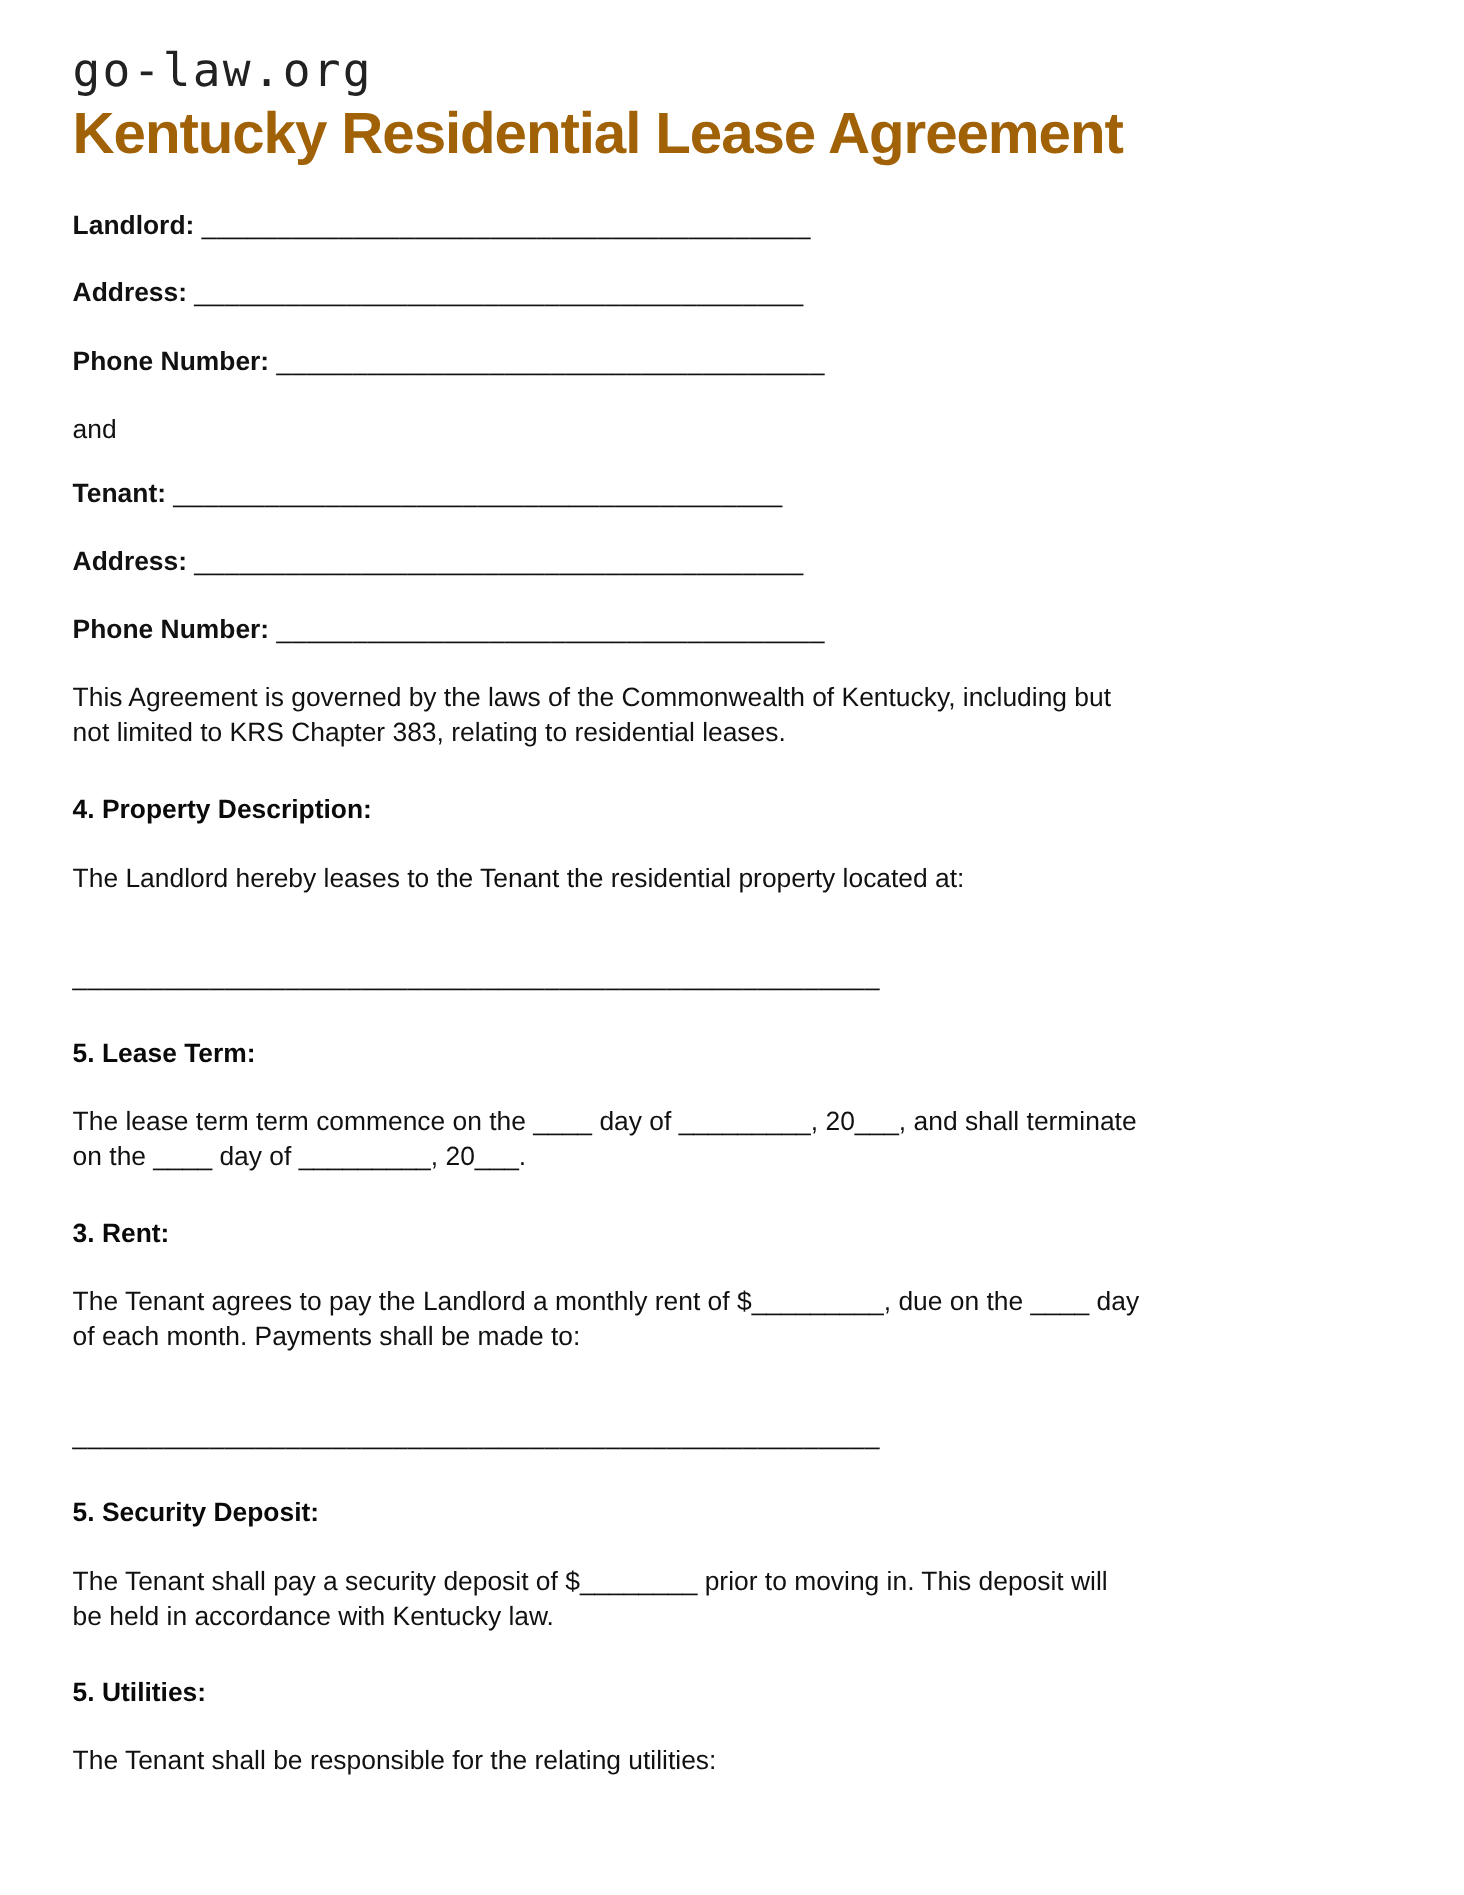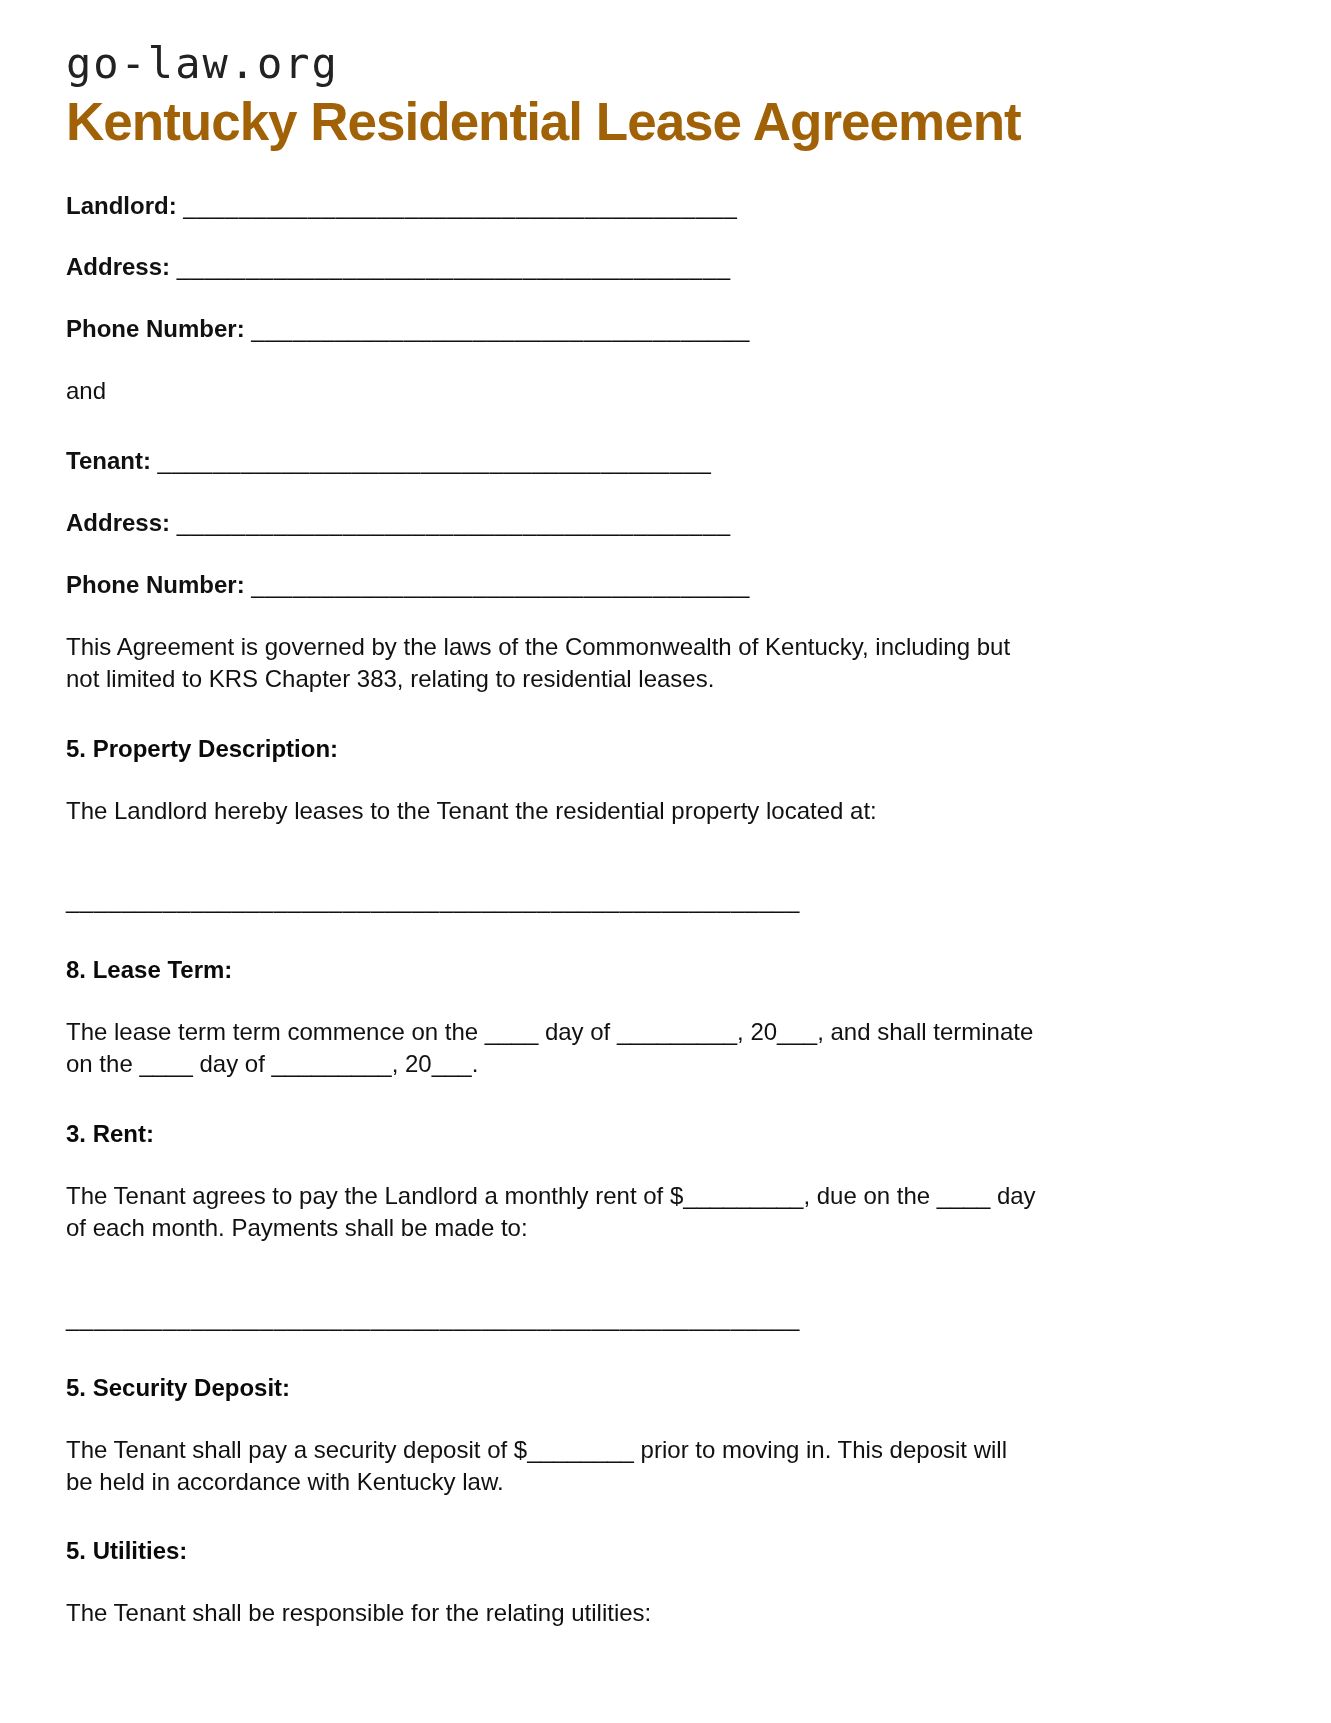--- a/index.html
+++ b/index.html
@@ -46,21 +46,21 @@
     white-space: nowrap;
   }
   .field-label {
     font-weight: bold;
   }
   .field-line {
     font-weight: normal;
     letter-spacing: 0.5px;
   }
   .connector {
-    margin: 0 0 38px 0;
+    margin: 0 0 26px 0;
   }
   h2.sec-heading {
     font-size: 24px;
     font-weight: bold;
     margin: 38px 0 30px 0;
     color: #0a0a0a;
   }
   .blank-line {
     margin: 58px 0 36px 0;
     letter-spacing: 0.5px;
@@ -107,25 +107,25 @@
   </div>
 
   <div class="field-row">
     <span class="field-label">Phone Number:</span>
     <span class="field-line">____________________________________</span>
   </div>
 
   <p class="para">This Agreement is governed by the laws of the Commonwealth of Kentucky, including but
 not limited to KRS Chapter 383, relating to residential leases.</p>
 
-  <h2 class="sec-heading">5. Property Description:</h2>
+  <h2 class="sec-heading">4. Property Description:</h2>
   <p class="para">The Landlord hereby leases to the Tenant the residential property located at:</p>
   <div class="blank-line">_____________________________________________________</div>
 
-  <h2 class="sec-heading">8. Lease Term:</h2>
+  <h2 class="sec-heading">5. Lease Term:</h2>
   <p class="para">The lease term term commence on the ____ day of _________, 20___, and shall terminate
 on the ____ day of _________, 20___.</p>
 
   <h2 class="sec-heading">3. Rent:</h2>
   <p class="para">The Tenant agrees to pay the Landlord a monthly rent of $_________, due on the ____ day
 of each month. Payments shall be made to:</p>
   <div class="blank-line">_____________________________________________________</div>
 
   <h2 class="sec-heading">5. Security Deposit:</h2>
   <p class="para">The Tenant shall pay a security deposit of $________ prior to moving in. This deposit will

